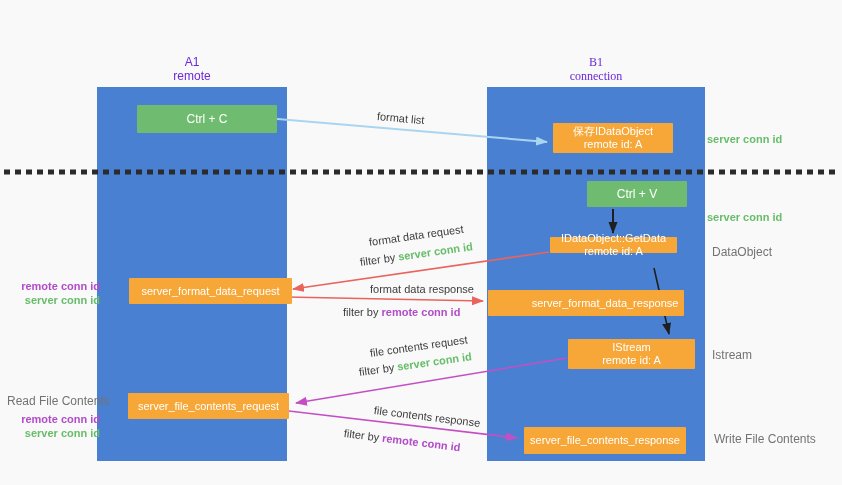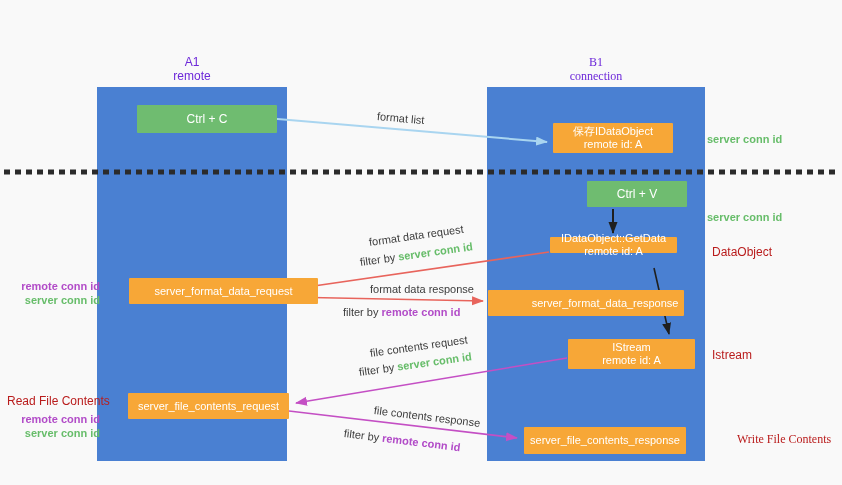--- a/index.html
+++ b/index.html
@@ -11,21 +11,21 @@
   .lane-header{position:absolute;top:55px;text-align:center;font-size:12px;line-height:14px;color:#6d28d9;}
   .title{position:absolute;left:366px;top:8px;font-size:15px;line-height:21px;color:#3a3a3a;letter-spacing:0.3px;}
   svg.overlay{position:absolute;left:0;top:0;pointer-events:none;}
   .node{
     position:absolute;display:flex;flex-direction:column;align-items:center;justify-content:center;
     color:#fff;text-align:center;border-radius:1px;
   }
   .green{background:#6fbc70;font-size:12px;}
   .orange{background:#f7a737;font-size:11px;line-height:13px;}
   .lbl{position:absolute;font-size:11px;color:#3d3d3d;white-space:nowrap;}
-  .lbl12{position:absolute;font-size:12px;color:#b91c1c;white-space:nowrap;}
+  .lbl12{position:absolute;font-size:12px;color:#737373;white-space:nowrap;}
   .rot-up{transform:rotate(-8deg);transform-origin:left center;}
   .rot-dn{transform:rotate(7deg);transform-origin:left center;}
   .rot-fl{transform:rotate(5deg);transform-origin:left center;}
   .g{color:#67bd6a;font-weight:bold;}
   .p{color:#b24cc8;font-weight:bold;}
   .side-pair{position:absolute;width:92px;text-align:right;font-size:11px;line-height:14px;font-weight:bold;}
 </style>
 </head>
 <body>
 
@@ -85,21 +85,21 @@
   <div class="node orange" style="left:550px;top:237px;width:127px;height:16px;">
     <div>IDataObject::GetData</div>
     <div>remote id: A</div>
   </div>
 
   <div class="node orange" style="left:568px;top:339px;width:127px;height:30px;">
     <div>IStream</div>
     <div>remote id: A</div>
   </div>
 
-  <div class="node orange" style="left:129px;top:278px;width:189px;height:26px;">
+  <div class="node orange" style="left:129px;top:278px;width:163px;height:26px;">
     <div>server_format_data_request</div>
   </div>
 
   <div class="node orange" style="left:488px;top:290px;width:158px;height:26px;padding-left:38px;">
     <div>server_format_data_response</div>
   </div>
 
   <div class="node orange" style="left:128px;top:393px;width:161px;height:26px;">
     <div>server_file_contents_request</div>
   </div>
@@ -131,21 +131,21 @@
   <div class="lbl rot-dn" style="left:374px;top:404px;">file contents response</div>
   <div class="lbl rot-dn" style="left:344px;top:427px;">
     <span>filter by</span>
     <span class="p">remote conn id</span>
   </div>
 
   <div class="lbl g" style="left:707px;top:133px;">server conn id</div>
   <div class="lbl g" style="left:707px;top:211px;">server conn id</div>
   <div class="lbl12" style="left:712px;top:245px;">DataObject</div>
   <div class="lbl12" style="left:712px;top:348px;">Istream</div>
-  <div class="lbl12" style="left:737px;top:432px;font-family:Liberation Serif, serif;">Write File Contents</div>
+  <div class="lbl12" style="left:714px;top:432px;">Write File Contents</div>
 
   <div class="side-pair" style="left:8px;top:279px;">
     <div class="p">remote conn id</div>
     <div class="g">server conn id</div>
   </div>
   <div class="lbl12" style="left:7px;top:394px;">Read File Contents</div>
   <div class="side-pair" style="left:8px;top:412px;">
     <div class="p">remote conn id</div>
     <div class="g">server conn id</div>
   </div>

